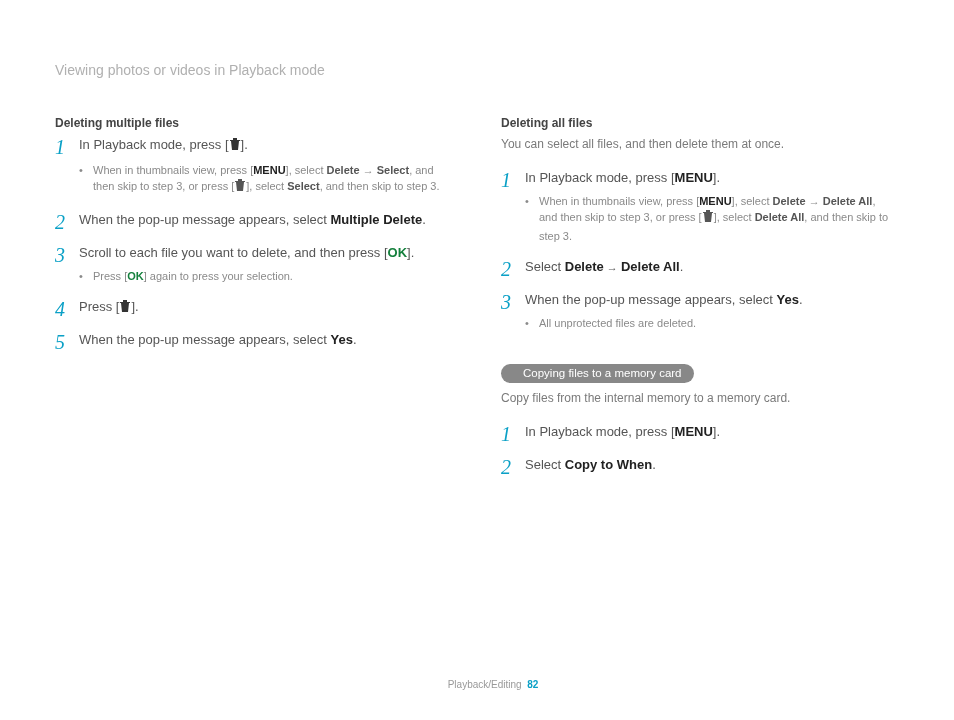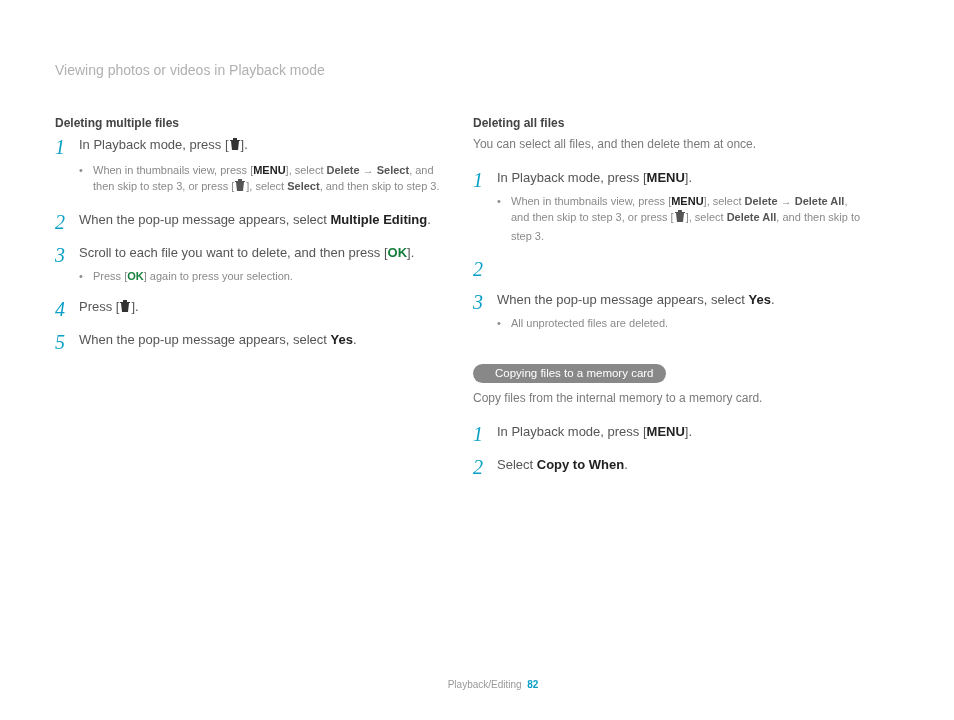--- a/index.html
+++ b/index.html
@@ -13,21 +13,21 @@
     padding: 62px 55px 0 55px;
   }
   .page-header {
     font-size: 14px;
     color: #b0b0b0;
     font-weight: 300;
     margin-bottom: 38px;
   }
   .columns {
     display: flex;
-    gap: 24px;
+    gap: 52px;
   }
   .col {
     width: 394px;
   }
   .section-title {
     font-size: 12px;
     font-weight: bold;
     color: #444;
     margin-bottom: 6px;
   }
@@ -136,21 +136,21 @@
                   </svg></span><span>], select </span><span class="bold">Select</span><span>, and then skip to step 3.</span>
             </span>
           </div>
         </div>
       </div>
     </div>
 
     <div class="step">
       <div class="step-num">2</div>
       <div class="step-body">
-        <span>When the pop-up message appears, select </span><span class="bold">Multiple Editing</span><span>.</span>
+        <span>When the pop-up message appears, select </span><span class="bold">Multiple Delete</span><span>.</span>
       </div>
     </div>
 
     <div class="step">
       <div class="step-num">3</div>
       <div class="step-body">
         <span>Scroll to each file you want to delete, and then press [</span><span class="icon-ok">OK</span><span>].</span>
         <div class="sub-bullets">
           <div class="sub-bullet">
             <span class="dot">•</span>
@@ -197,20 +197,23 @@
                   </svg></span><span>], select </span><span class="bold">Delete All</span><span>, and then skip to step 3.</span>
             </span>
           </div>
         </div>
       </div>
     </div>
 
     
     <div class="step">
       <div class="step-num">2</div>
+      <div class="step-body">
+        <span>Select </span><span class="bold">Delete</span><span class="arrow"> → </span><span class="bold">Delete All</span><span>.</span>
+      </div>
     </div>
 
     
     <div class="step">
       <div class="step-num">3</div>
       <div class="step-body">
         <span>When the pop-up message appears, select </span><span class="bold">Yes</span><span>.</span>
         <div class="sub-bullets">
           <div class="sub-bullet">
             <span class="dot">•</span>

